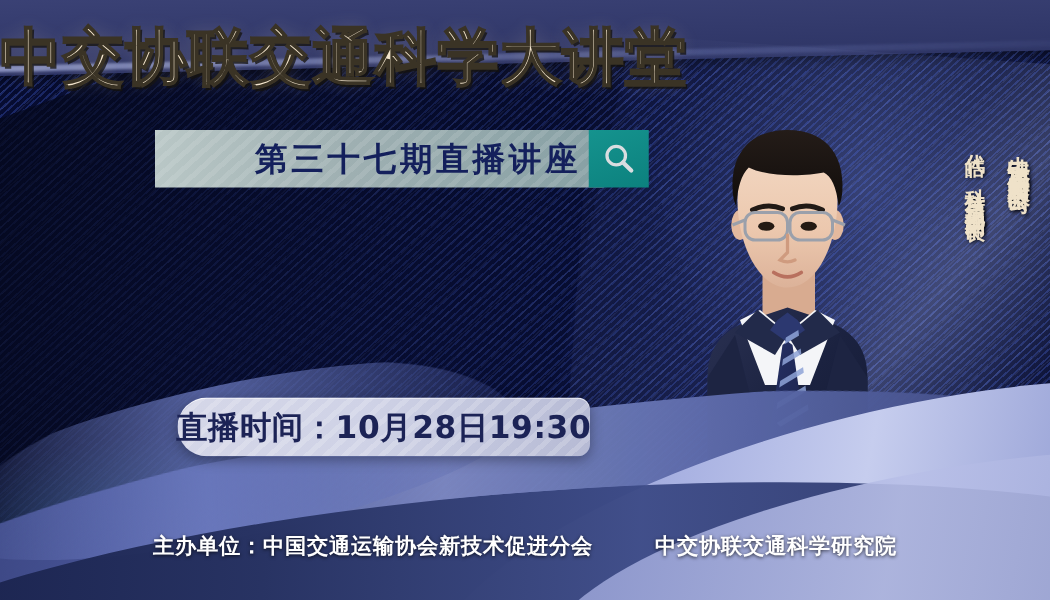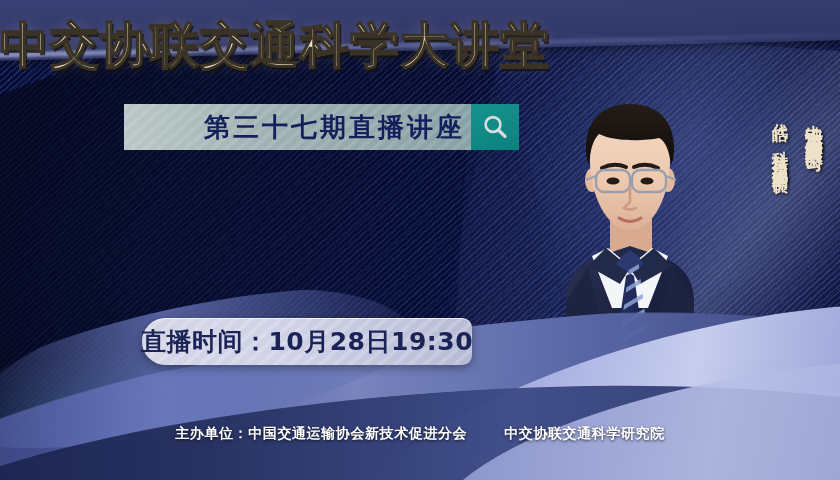--- a/index.html
+++ b/index.html
@@ -195,22 +195,22 @@
   .photo{
     position:absolute; left:536px; top:96px; width:188px; height:300px;
     overflow:hidden;
   }
   .photo svg{ display:block; }
 
   
   .footer{
     position:absolute; left:0; right:0; top:425px;
     text-align:center;
-    color:#ffffff; font-size:14px; font-weight:bold; letter-spacing:.6px;
-    font-family:Liberation Sans, sans-serif;
+    color:#ffffff; font-size:17px; font-weight:bold; letter-spacing:.6px;
+    font-family:Liberation Mono, monospace;
     text-shadow:0 1px 3px rgba(0,0,0,.75);
     white-space:nowrap;
   }
   .footer .gap{ display:inline-block; width:28px; }
 </style>
 </head>
 <body>
 
 <div id="poster">
 

